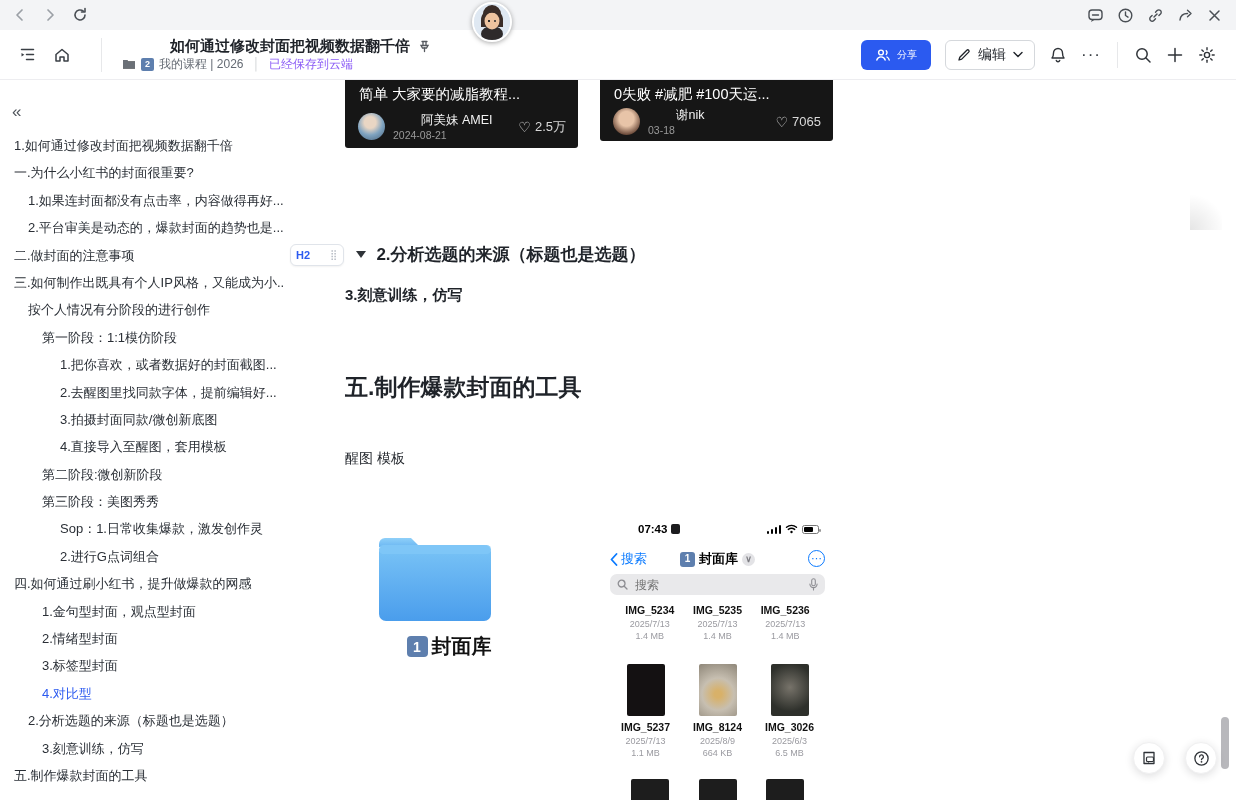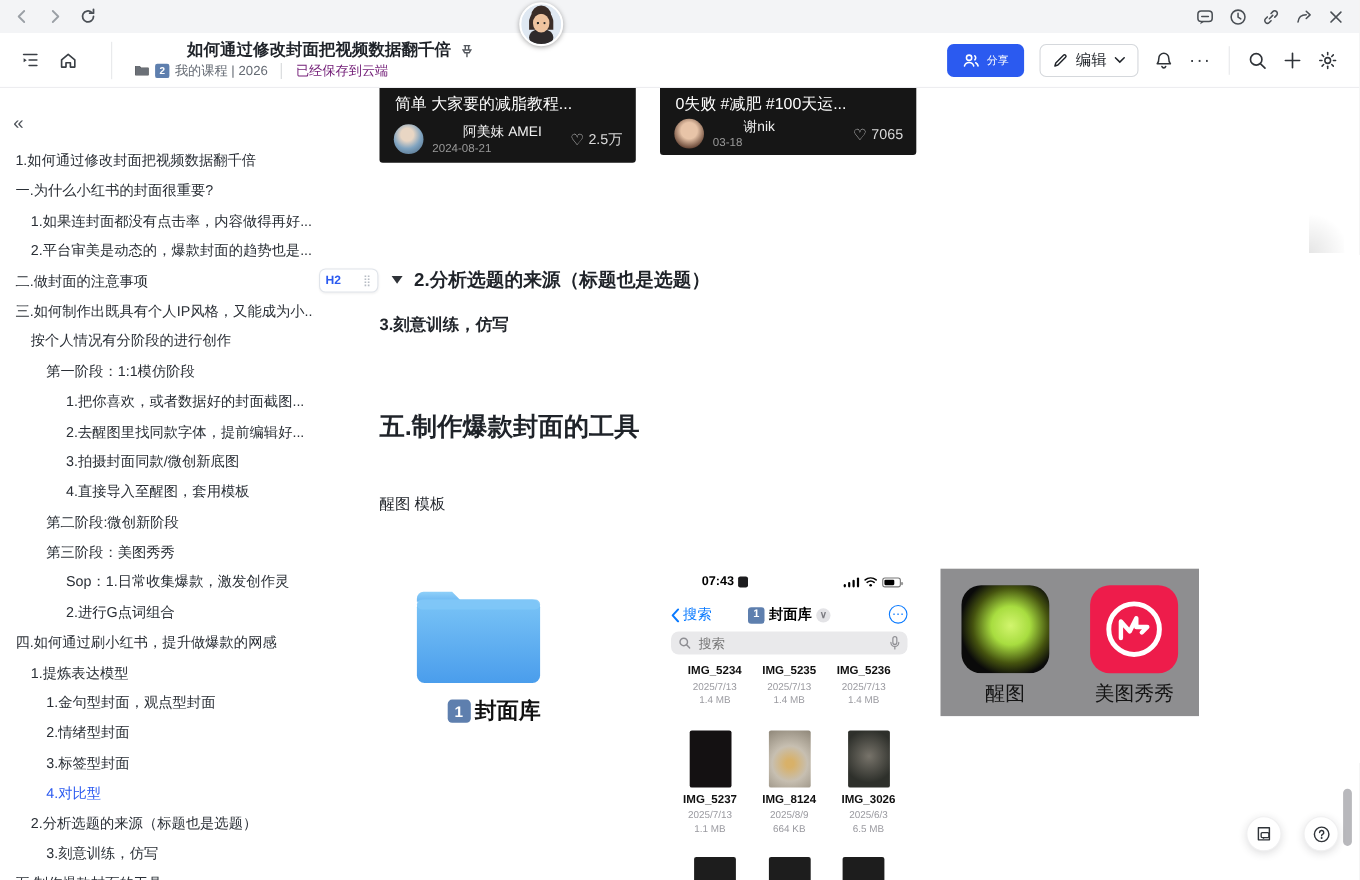--- a/index.html
+++ b/index.html
@@ -16,21 +16,21 @@
   
   .toolbar{position:absolute;left:0;top:30px;width:1236px;height:50px;background:#fff;
     border-bottom:1px solid #ededf0;display:flex;align-items:center;}
   .tb-left{display:flex;align-items:center;gap:16px;padding-left:18px;}
   .vdiv{width:1px;height:34px;background:#e7e8ea;margin-left:14px;}
   .title-block{margin-left:20px;line-height:1.1;}
   .doc-title-row{display:flex;align-items:center;gap:8px;padding-left:48px;}
   .doc-title{font-size:15px;font-weight:700;color:#1f2329;}
   .crumb-row{display:flex;align-items:center;gap:5px;margin-top:3px;font-size:12px;color:#646a73;}
   .crumb-sep{color:#d0d3d6;margin:0 4px;}
-  .saved{color:#701a75;}
+  .saved{color:#8b5cf6;}
   .tb-right{margin-left:auto;display:flex;align-items:center;gap:14px;padding-right:20px;}
   .btn-share{display:flex;align-items:center;gap:6px;background:#2b5af0;color:#fff;border:none;
     border-radius:6px;height:30px;padding:0 14px;font-size:10px;font-weight:500;cursor:pointer;}
   .btn-edit{display:flex;align-items:center;gap:7px;background:#fff;color:#1f2329;
     border:1px solid #d5d8dc;border-radius:6px;height:30px;padding:0 11px;font-size:14px;cursor:pointer;}
   .more-dots{font-size:17px;color:#3a3f45;letter-spacing:1px;}
   .keycap{display:inline-flex;align-items:center;justify-content:center;background:#5e7fae;
     color:#fff;border-radius:3px;font-weight:700;line-height:1;}
   .keycap.xs{width:13px;height:13px;font-size:9px;border-radius:2px;}
   .keycap.md{width:15px;height:15px;font-size:10px;}
@@ -323,21 +323,20 @@
         <div class="ol-item lvl2">第一阶段：1:1模仿阶段</div>
         <div class="ol-item lvl3">1.把你喜欢，或者数据好的封面截图...</div>
         <div class="ol-item lvl3">2.去醒图里找同款字体，提前编辑好...</div>
         <div class="ol-item lvl3">3.拍摄封面同款/微创新底图</div>
         <div class="ol-item lvl3">4.直接导入至醒图，套用模板</div>
         <div class="ol-item lvl2">第二阶段:微创新阶段</div>
         <div class="ol-item lvl2">第三阶段：美图秀秀</div>
         <div class="ol-item lvl3">Sop：1.日常收集爆款，激发创作灵</div>
         <div class="ol-item lvl3">2.进行G点词组合</div>
         <div class="ol-item lvl0">四.如何通过刷小红书，提升做爆款的网感</div>
-        <div class="ol-item lvl1">1.提炼表达模型</div>
         <div class="ol-item lvl2">1.金句型封面，观点型封面</div>
         <div class="ol-item lvl2">2.情绪型封面</div>
         <div class="ol-item lvl2">3.标签型封面</div>
         <div class="ol-item lvl2 active">4.对比型</div>
         <div class="ol-item lvl1">2.分析选题的来源（标题也是选题）</div>
         <div class="ol-item lvl2">3.刻意训练，仿写</div>
         <div class="ol-item lvl0">五.制作爆款封面的工具</div>
       </div>
   </div>
 
@@ -509,35 +508,20 @@
           </div>
         <div class="file-col">
             <div class="fthumb"></div>
           </div>
         <div class="file-col">
             <div class="fthumb"></div>
           </div>
       </div>
     </div>
 
-    <div class="apps">
-      <div class="app">
-        <div class="app-icon xingtu"></div>
-        <div class="app-label">醒图</div>
-      </div>
-      <div class="app">
-        <div class="app-icon meitu">
-          <svg width="58" height="58" viewBox="0 0 58 58">
-              <circle cx="29" cy="29" r="23" stroke="#fff" stroke-width="4.5" fill="none"></circle>
-              <path d="M17 37 V22 L25 31 L31 19 V27 H41 L36 32" stroke="#fff" stroke-width="4" fill="none" stroke-linecap="round" stroke-linejoin="round"></path>
-            </svg>
-        </div>
-        <div class="app-label">美图秀秀</div>
-      </div>
-    </div>
 
     <div class="fab" style="left:848px;top:662px;">
       <svg width="16" height="16" viewBox="0 0 16 16">
           <path d="M3 2.5 h10 v11 h-10 z" stroke="#2f3338" stroke-width="1.3" fill="none" stroke-linejoin="round"></path>
           <rect x="5.5" y="7" width="7" height="4.5" rx="1" fill="#fff" stroke="#2f3338" stroke-width="1.2"></rect>
           <path d="M7.5 11.5 L6.8 13.2 L9 11.5" fill="#2f3338"></path>
         </svg>
     </div>
     <div class="fab" style="left:900px;top:662px;">
       <svg width="17" height="17" viewBox="0 0 17 17">

